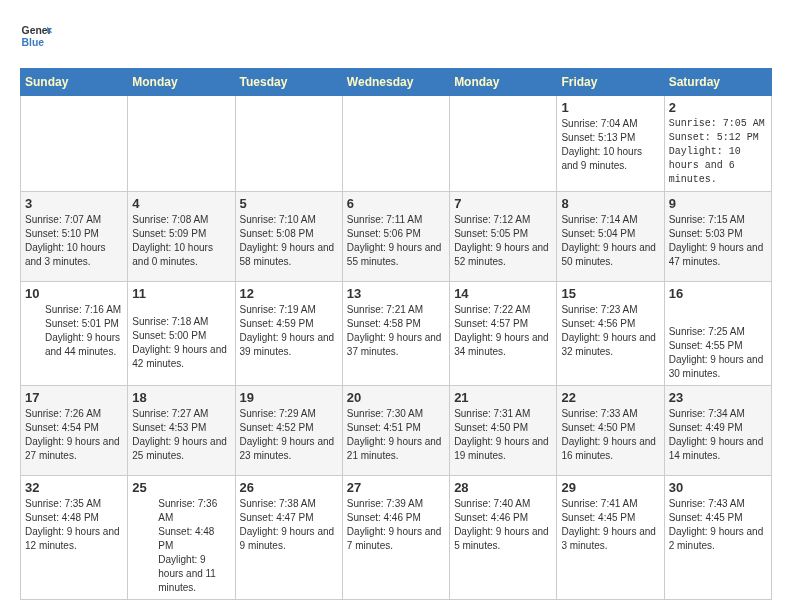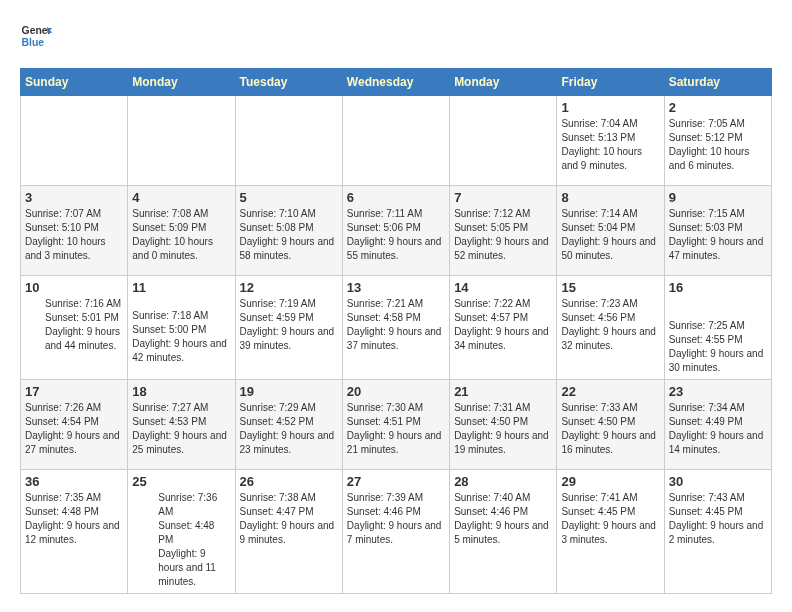--- a/index.html
+++ b/index.html
@@ -122,21 +122,21 @@
         <td class="empty"></td>
         <td class="empty"></td>
         <td>
           <div class="day-num">1</div>
           <div class="day-info" style="white-space: pre-line;">Sunrise: 7:04 AM
 Sunset: 5:13 PM
 Daylight: 10 hours and 9 minutes.</div>
         </td>
         <td>
           <div class="day-num">2</div>
-          <div class="day-info" style="white-space: pre-line;">Sunrise: 7:05 AM
+          <div class="day-info" style="white-space: pre-line; font-family: Liberation Mono, monospace;">Sunrise: 7:05 AM
 Sunset: 5:12 PM
 Daylight: 10 hours and 6 minutes.</div>
         </td>
       </tr>
       <tr>
         <td>
           <div class="day-num">3</div>
           <div class="day-info" style="white-space: pre-line;">Sunrise: 7:07 AM
 Sunset: 5:10 PM
 Daylight: 10 hours and 3 minutes.</div>
@@ -261,21 +261,21 @@
         </td>
         <td>
           <div class="day-num">23</div>
           <div class="day-info" style="white-space: pre-line;">Sunrise: 7:34 AM
 Sunset: 4:49 PM
 Daylight: 9 hours and 14 minutes.</div>
         </td>
       </tr>
       <tr>
         <td>
-          <div class="day-num">36</div>
+          <div class="day-num">32</div>
           <div class="day-info" style="white-space: pre-line;">Sunrise: 7:35 AM
 Sunset: 4:48 PM
 Daylight: 9 hours and 12 minutes.</div>
         </td>
         <td>
           <div class="day-num">25</div>
           <div class="day-info" style="white-space: pre-line; margin-left: 26px;">Sunrise: 7:36 AM
 Sunset: 4:48 PM
 Daylight: 9 hours and 11 minutes.</div>
         </td>

